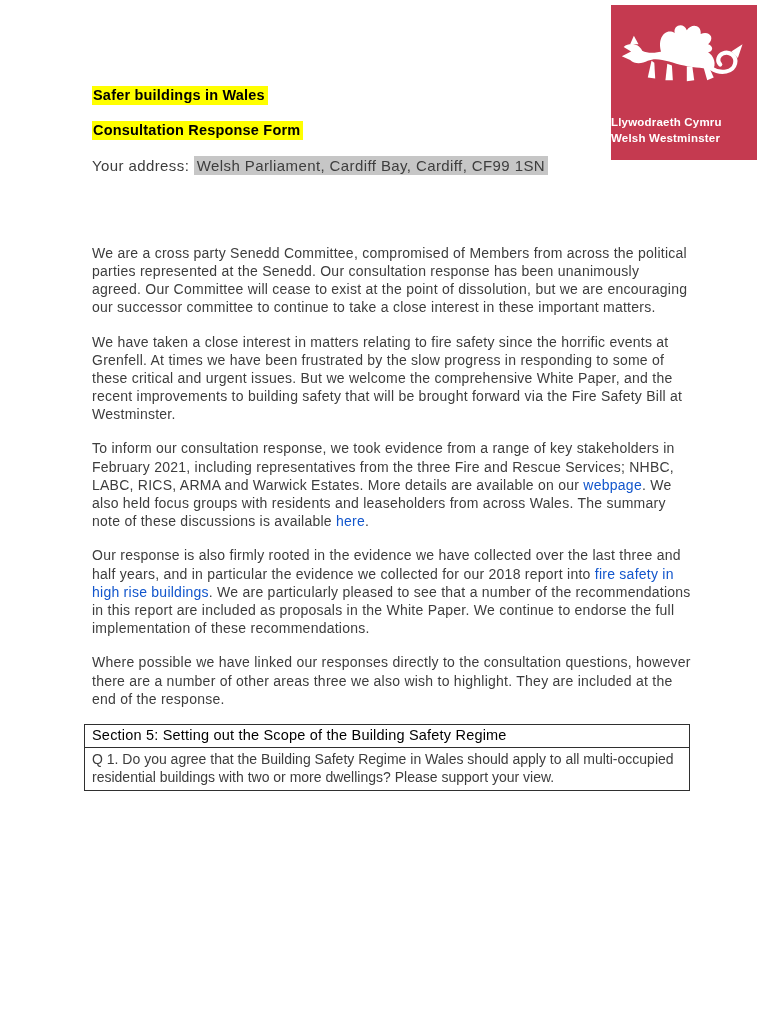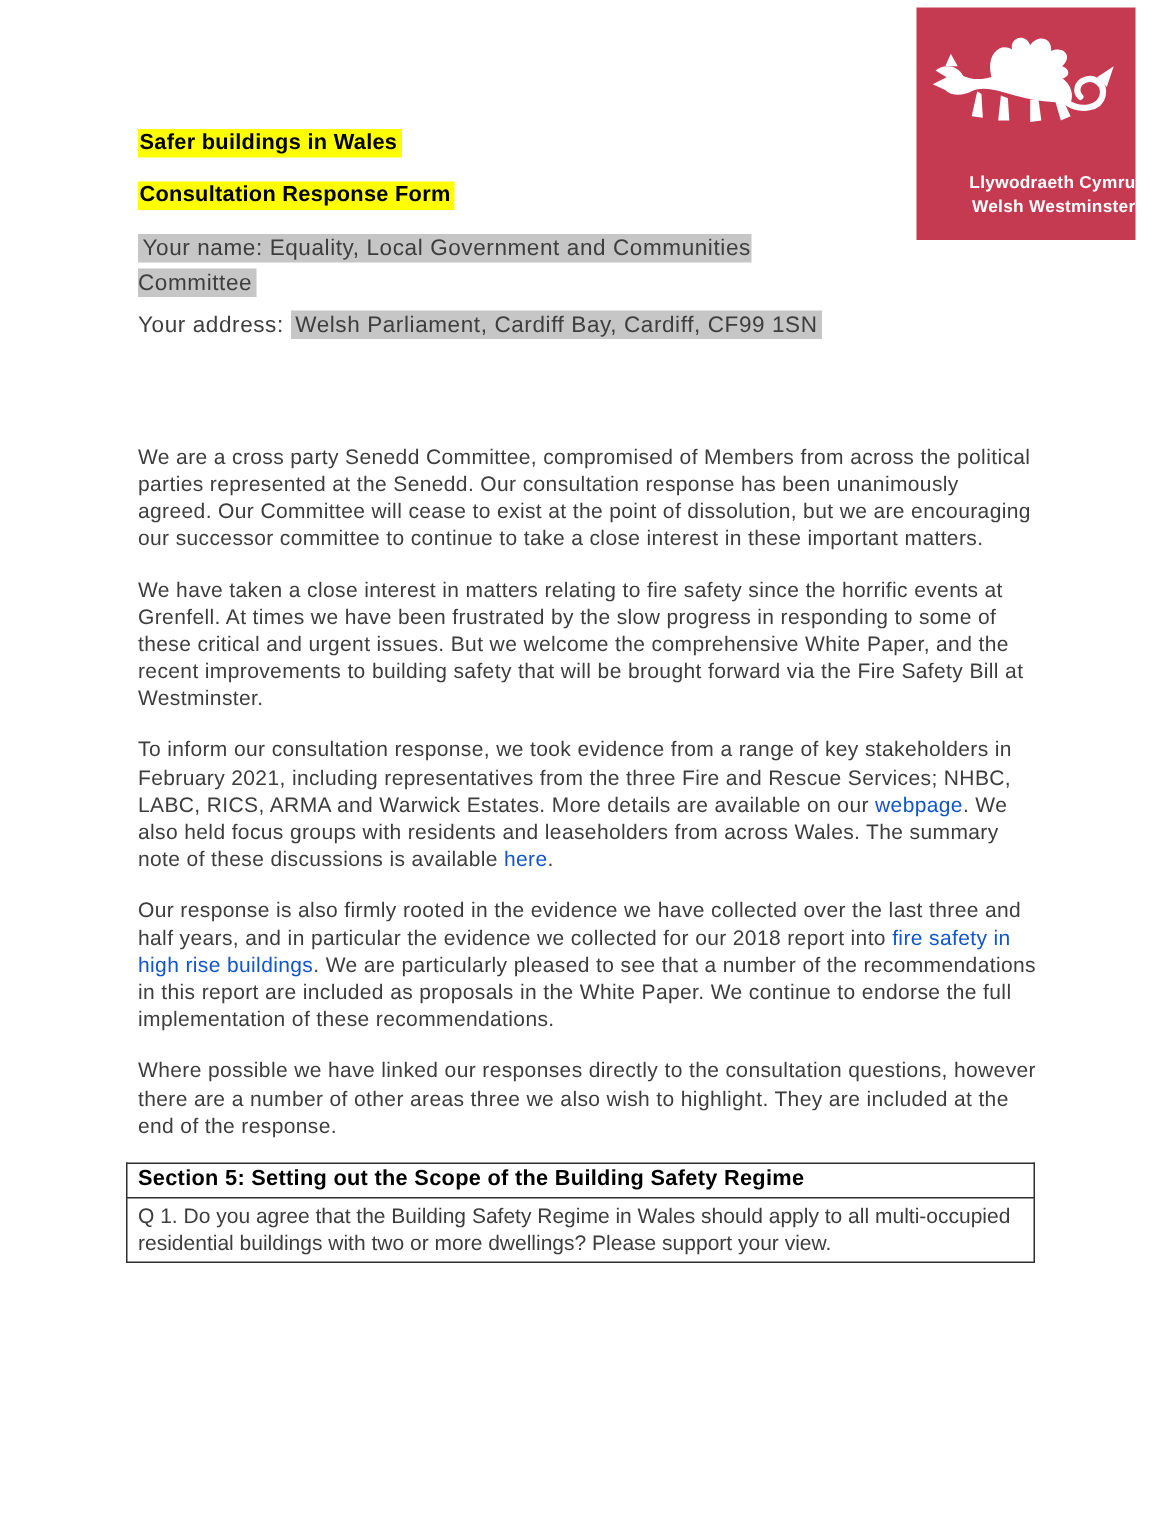--- a/index.html
+++ b/index.html
@@ -3,21 +3,21 @@
 <meta charset="utf-8">
 <style>
   *{box-sizing:border-box}
   html,body{margin:0;padding:0;background:#ffffff}
   .page{position:relative;width:770px;height:1024px;background:#fff;
         font-family:"Liberation Sans",sans-serif;color:#3d3d3d;overflow:hidden}
 
   
   .logo{position:absolute;top:5px;right:13px;width:146px;height:155px;background:#c53a50}
   .dragon{position:absolute;top:14px;left:8px;width:130px;height:80px}
-  .logo-text{position:absolute;bottom:13px;left:0;right:0;text-align:right;
+  .logo-text{position:absolute;bottom:13px;left:0;right:0;text-align:left;
              color:#fff;font-size:11.5px;line-height:1.45;font-weight:bold;letter-spacing:.2px}
 
   
   .content{position:absolute;top:0;left:92px;width:600px}
 
   .heading{margin:0;font-weight:bold;font-size:14.5px;color:#000;letter-spacing:.2px;line-height:1.25}
   .heading.first{margin-top:86px}
   .heading.second{margin-top:17px}
   .hl-yellow{background:#ffff00;padding:1px 3px 2px 1px}
 
@@ -26,21 +26,21 @@
   .contact-row{margin:0 0 6px}
   .nowrap{white-space:nowrap}
   .hl-gray{background:#c6c6c6;padding:1px 3px}
 
   .bodytext{margin-top:66px;font-size:14px;letter-spacing:.25px;line-height:1.3;color:#3d3d3d}
   .bodytext p{margin:12px 0 16px}
   .link{color:#1155cc;cursor:pointer}
 
   .qbox{margin-left:-8px;width:606px;border-collapse:collapse;background:#fff}
   .qbox td{border:1px solid #2f2f2f;padding:2px 7px 4px}
-  .qbox-title{font-weight:bold;color:#000;font-size:14.5px;letter-spacing:.2px}
+  .qbox-title{font-weight:normal;color:#000;font-size:14.5px;letter-spacing:.2px}
   .qbox-question{font-size:14px;line-height:1.3;color:#3d3d3d}
 </style>
 </head>
 <body>
 
 <div class="page">
 
   <header class="logo">
     <svg class="dragon" viewBox="0 0 140 80" fill="#ffffff" aria-hidden="true">
 
@@ -65,21 +65,20 @@
     </div>
   </header>
 
   <main class="content">
 
     <p class="heading first"><span class="hl-yellow">Safer buildings in Wales</span></p>
 
     <p class="heading second"><span class="hl-yellow">Consultation Response Form</span></p>
 
     <div class="contact">
-      <p class="contact-row"><span class="hl-gray"><span>Your name:</span> <span>Equality, Local Government and Communities Committee</span></span></p>
 
 
       <p class="contact-row nowrap"><span>Your address:</span> <span class="hl-gray">Welsh Parliament, Cardiff Bay, Cardiff, CF99 1SN</span></p>
     </div>
 
     <div class="bodytext">
       <p>We are a cross party Senedd Committee, compromised of Members from across the political parties represented at the Senedd. Our consultation response has been unanimously agreed. Our Committee will cease to exist at the point of dissolution, but we are encouraging our successor committee to continue to take a close interest in these important matters.</p>
 
       <p>We have taken a close interest in matters relating to fire safety since the horrific events at Grenfell. At times we have been frustrated by the slow progress in responding to some of these critical and urgent issues. But we welcome the comprehensive White Paper, and the recent improvements to building safety that will be brought forward via the Fire Safety Bill at Westminster.</p>
 

